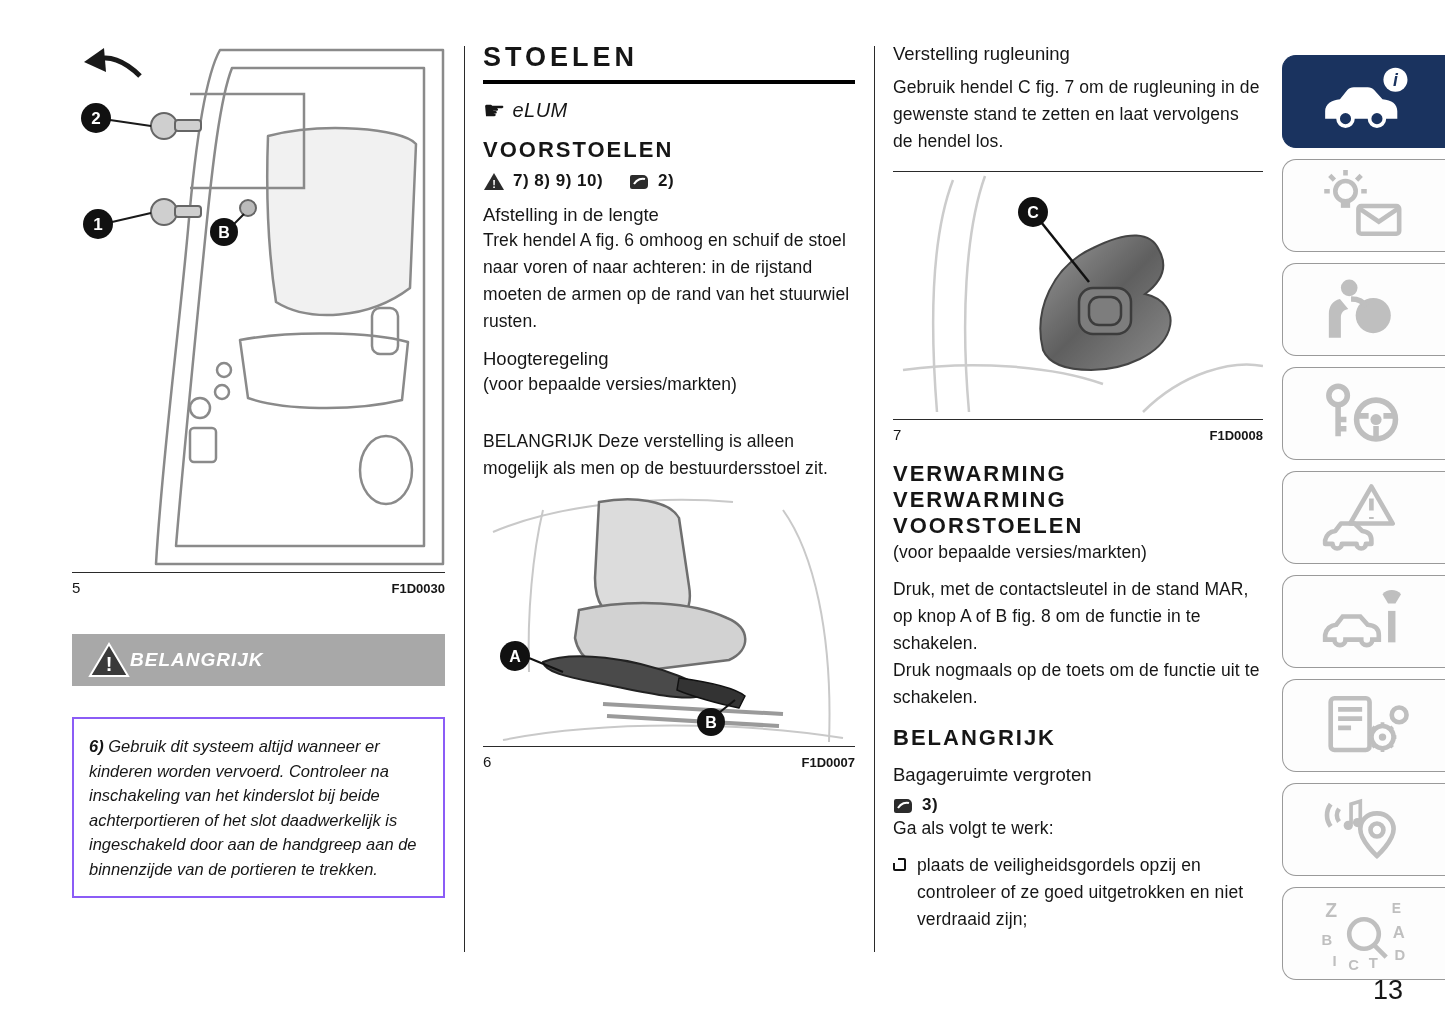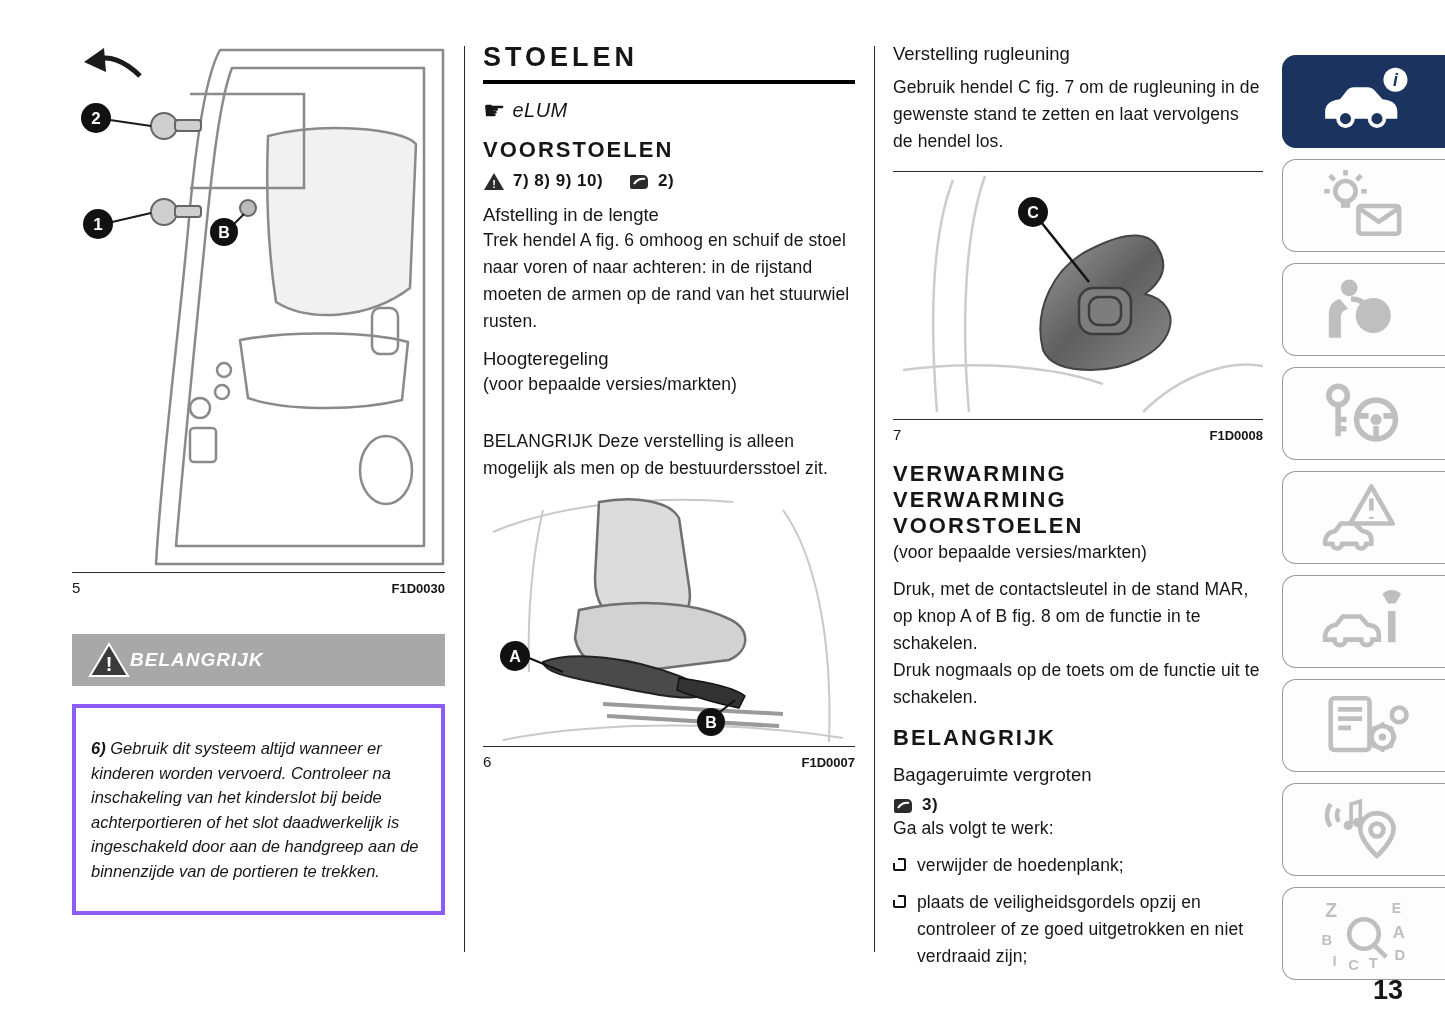--- a/index.html
+++ b/index.html
@@ -24,21 +24,21 @@
   .rule-thin{height:1px;background:#2a2a2a;margin-top:16px}
 
   .fig{display:block;margin-top:8px}
   .fig-caption{display:flex;justify-content:space-between;align-items:baseline;border-top:1px solid #2a2a2a;margin-top:4px;padding-top:6px}
   .fig-num{font-size:15px}
   .fig-code{font-size:13px;font-weight:bold}
 
   .warn-bar{margin-top:38px;height:52px;background:#a8a8a8;display:flex;align-items:center;padding:0 16px}
   .warn-bar .t{color:#fff;font-weight:bold;font-style:italic;font-size:19px;letter-spacing:1px;flex:1;text-align:left}
 
-  .note-box{margin-top:18px;border:4px solid #8b5cf6;padding:28px 15px;font-style:italic;font-size:16.5px;line-height:24.5px}
+  .note-box{margin-top:31px;border:2px solid #8b5cf6;padding:15px 15px;font-style:italic;font-size:16.5px;line-height:24.5px}
   .note-box .ref{font-weight:bold}
 
   .elum-row{display:flex;align-items:center;gap:7px;margin-top:14px}
   .hand{font-size:25px;line-height:1}
   .elum{font-style:italic;font-weight:normal;font-size:20px;letter-spacing:.5px}
 
   .refs-row{display:flex;align-items:center;gap:8px;margin-top:8px}
   .refs-num{font-size:17px;font-weight:bold;letter-spacing:.5px}
   .refs-gap{width:10px}
 
@@ -46,21 +46,21 @@
   .mt14{margin-top:14px}.mt18{margin-top:18px}.mt22{margin-top:30px}
 
   .bullet-row{display:flex;gap:11px;margin-top:10px}
   .bullet-sq{flex:0 0 auto;width:13px;height:13px;border:2.5px solid #111;border-radius:2px;margin-top:6px;position:relative;background:#fff}
   .bullet-sq::after{content:"";position:absolute;left:-3px;top:-3px;width:6px;height:6px;background:#fff}
 
   .sidebar{position:absolute;right:0;top:55px;width:163px}
   .tile{width:163px;height:93px;border:1.5px solid #9a9a9a;border-right:none;border-radius:14px 0 0 14px;background:#fdfdfd;margin-bottom:11px;display:flex;align-items:center;justify-content:center;cursor:pointer}
   .tile.active{background:#1a335f;border-color:#1a335f}
 
-  .pagenum{position:absolute;right:42px;bottom:12px;font-size:27px;font-weight:bold}
+  .pagenum{position:absolute;right:42px;bottom:12px;font-size:27px;font-weight:normal}
 </style>
 </head>
 <body>
 
 <div class="page">
 
   <div class="vrule v1"></div>
   <div class="vrule v2"></div>
 
   <div class="col left-col">
@@ -244,24 +244,20 @@
         <path d="M3 2 h11 a5 5 0 0 1 5 5 v5 a4 4 0 0 1 -4 4 H3 a2 2 0 0 1 -2 -2 V4 a2 2 0 0 1 2 -2 z" fill="#2b2b2b"></path>
         <path d="M5 11 c3 -5 8 -6 11 -5" stroke="#fff" stroke-width="2" fill="none"></path>
       </svg>
       <span class="refs-num">3)</span>
     </div>
 
     <div class="para">Ga als volgt te werk:</div>
 
     <div class="bullet-row">
       <span class="bullet-sq"></span>
-      <span class="para">verwijder de hoedenplank;</span>
-    </div>
-    <div class="bullet-row">
-      <span class="bullet-sq"></span>
       <span class="para">plaats de veiligheidsgordels opzij en controleer of ze goed uitgetrokken en niet verdraaid zijn;</span>
     </div>
   </div>
 
   <div class="sidebar">
 
     <div class="tile active">
       <svg width="96" height="74" viewBox="0 0 100 80">
         <path d="M8 50 c0-8 7-12 16-13 l8-10 c2-2 4-3 7-3 h15 c3 0 5 1 7 3 l9 10 c10 1 16 5 16 13 v8 h-78 z" fill="#fff"></path>
         <circle cx="30" cy="58" r="8" fill="#1a335f" stroke="#fff" stroke-width="4"></circle>

